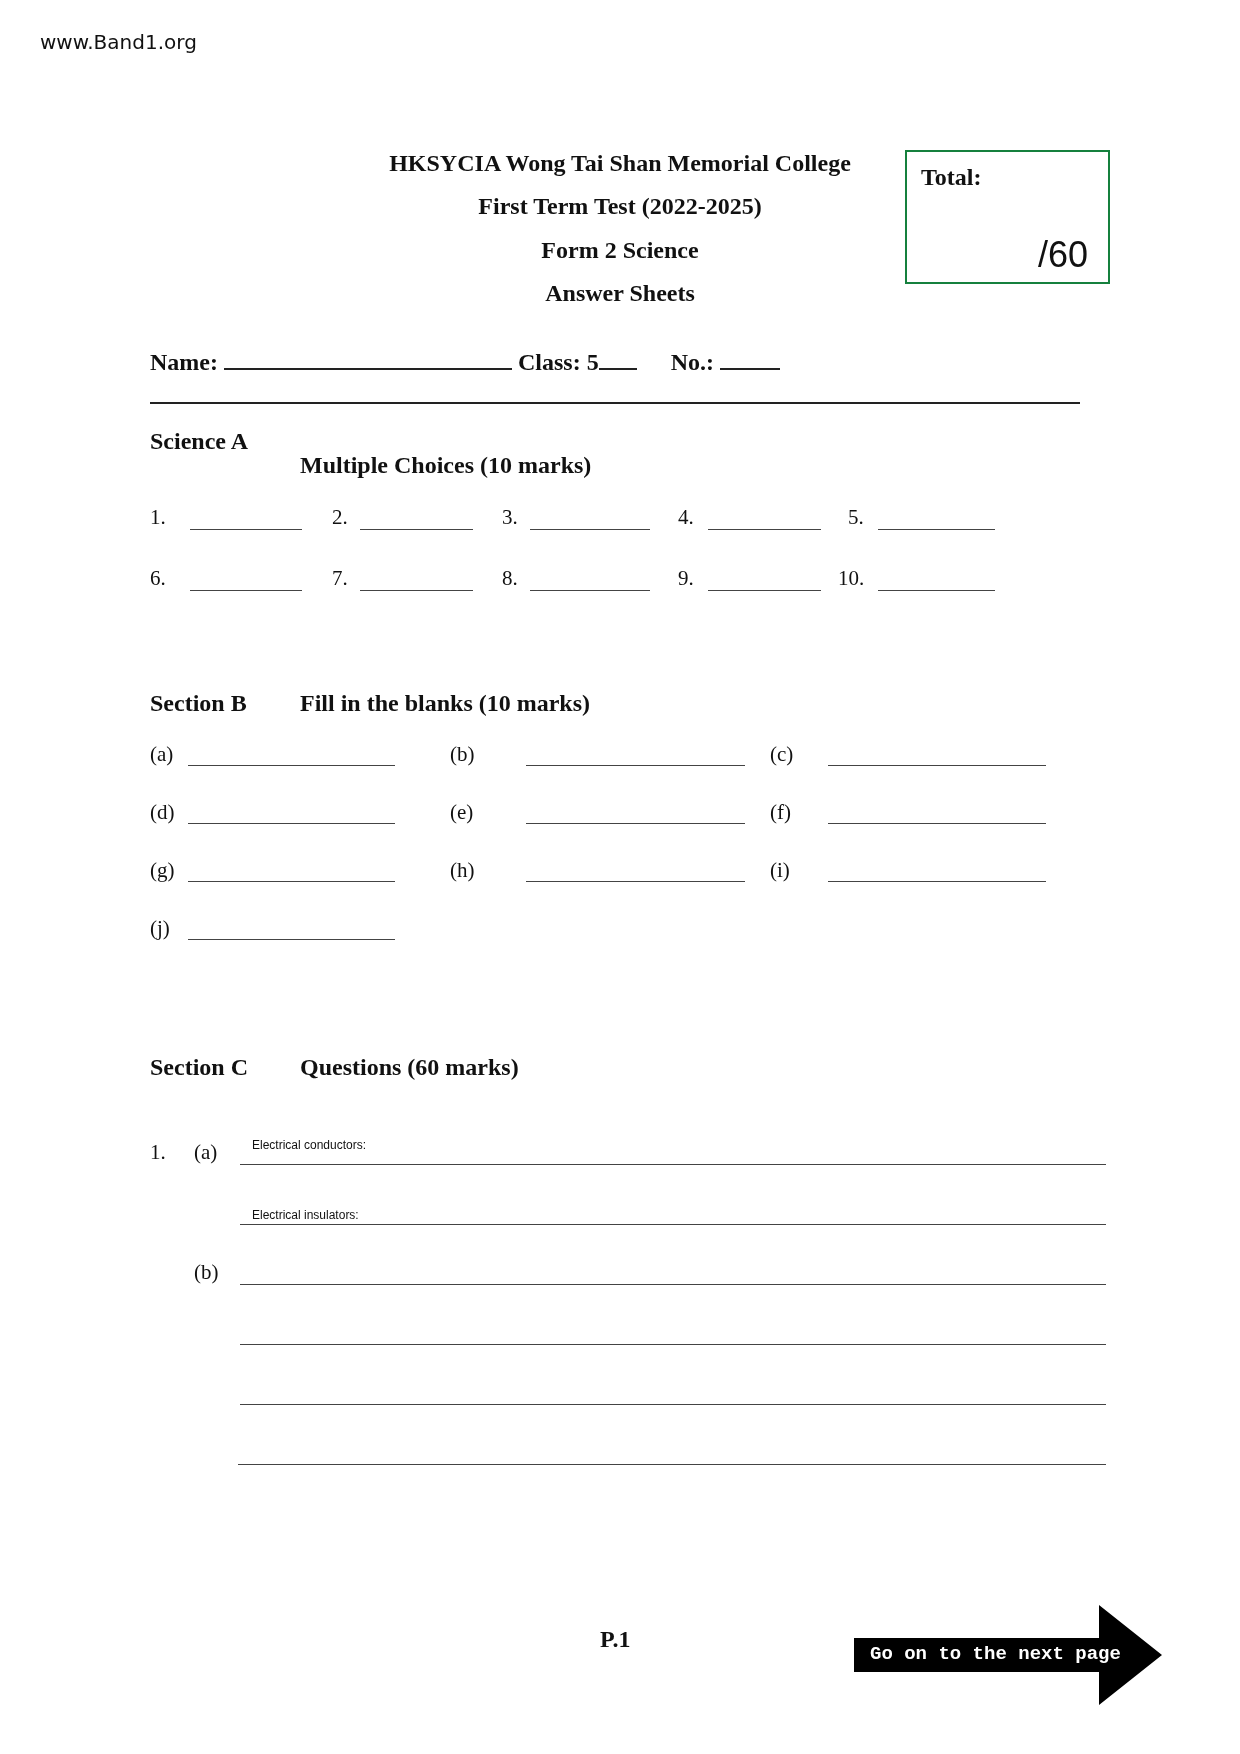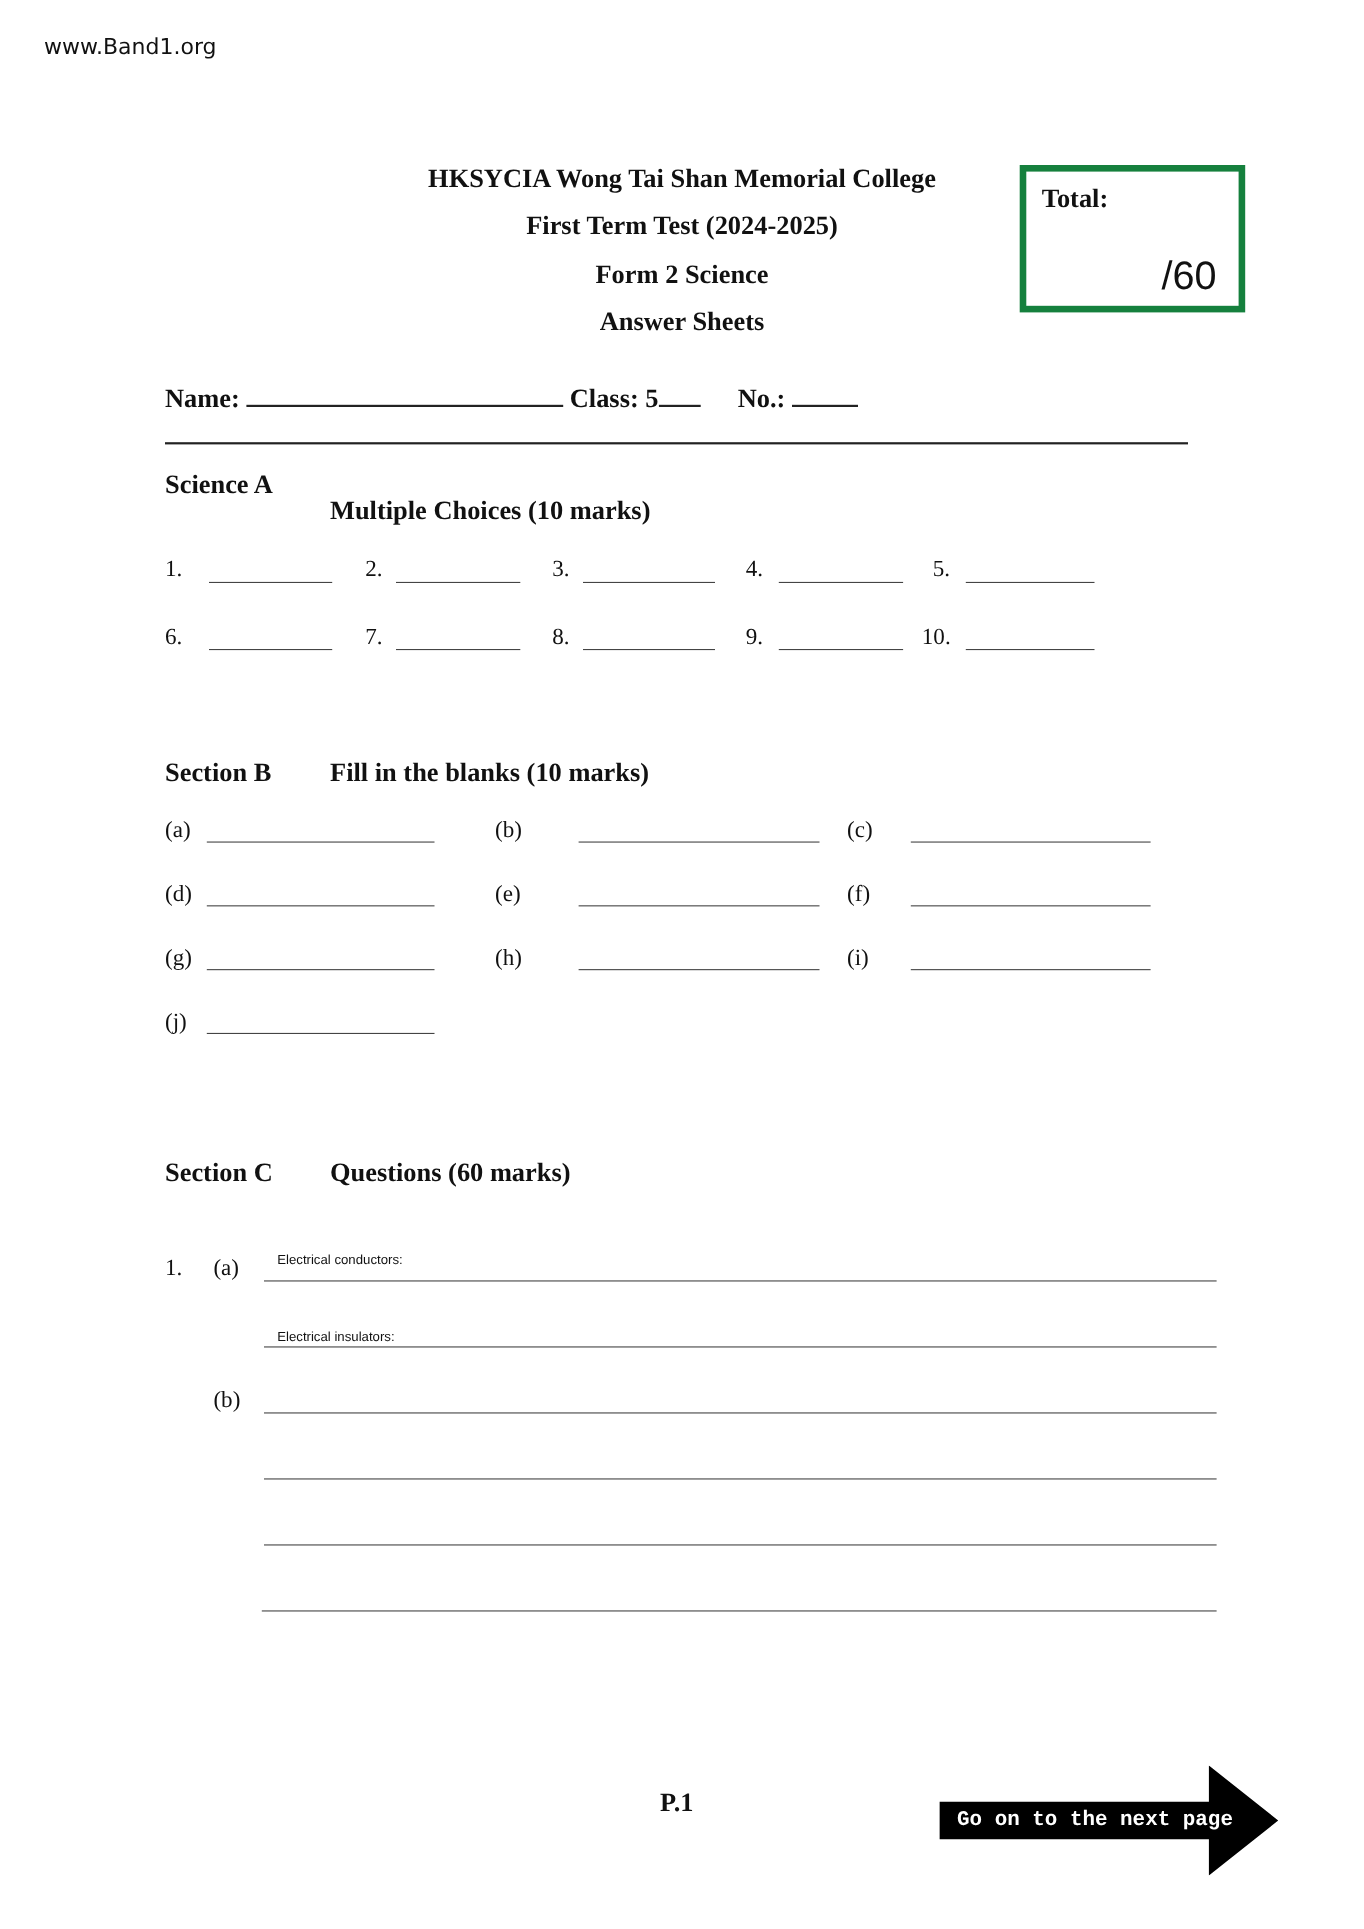--- a/index.html
+++ b/index.html
@@ -1,40 +1,40 @@
 <!DOCTYPE html>
 <html><head>
 <meta charset="utf-8">
 <style>
   html, body { margin: 0; padding: 0; background: #ffffff; }
   body { width: 1240px; height: 1754px; position: relative; overflow: hidden; color: #111; font-family: "Liberation Serif", serif; }
   .abs { position: absolute; }
   .watermark { left: 40px; top: 30px; font-family: "DejaVu Sans", sans-serif; font-size: 20px; color: #111; }
   .title-line { left: 320px; width: 600px; text-align: center; font-weight: bold; font-size: 24px; }
-  .total-box { left: 927px; top: 150px; width: 205px; height: 134px; border: 6px solid #15803d; box-sizing: border-box; }
+  .total-box { left: 905px; top: 150px; width: 205px; height: 134px; border: 2px solid #15803d; box-sizing: border-box; }
   .total-label { position: absolute; left: 14px; top: 12px; font-weight: bold; font-size: 24px; }
   .total-value { position: absolute; right: 20px; bottom: 6px; font-family: "Liberation Sans", sans-serif; font-size: 36px; }
   .bold { font-weight: bold; font-size: 24px; }
   .uline { display: inline-block; border-bottom: 2px solid #222; height: 20px; vertical-align: baseline; }
   .hr { height: 0; border-top: 2px solid #222; }
   .sec-title { font-weight: bold; font-size: 24px; }
   .num { font-size: 21px; }
   .blank { position: absolute; height: 0; border-top: 1.5px solid #444; }
   .sans { font-family: Liberation Sans, sans-serif; font-size: 12px; }
   .page-num { left: 600px; top: 1626px; font-weight: bold; font-size: 24px; }
   .arrow { left: 854px; top: 1605px; width: 308px; height: 100px; }
   .arrow-text { position: absolute; left: 16px; top: 38px; color: #fff; font-family: "Liberation Mono", monospace; font-size: 19px; font-weight: bold; white-space: nowrap; }
 </style>
 </head>
 <body>
 
 <div class="abs watermark">www.Band1.org</div>
 
 <div class="abs title-line" style="top:150px;">HKSYCIA Wong Tai Shan Memorial College</div>
-<div class="abs title-line" style="top:193px;">First Term Test (2024-2025)</div>
+<div class="abs title-line" style="top:193px;">First Term Test (2022-2025)</div>
 <div class="abs title-line" style="top:237px;">Form 2 Science</div>
 <div class="abs title-line" style="top:280px;">Answer Sheets</div>
 
 <div class="abs total-box">
   <span class="total-label">Total:</span>
   <span class="total-value">/60</span>
 </div>
 
 <div class="abs bold" style="left:150px; top:348px; white-space:nowrap;">
   <span>Name:</span>

